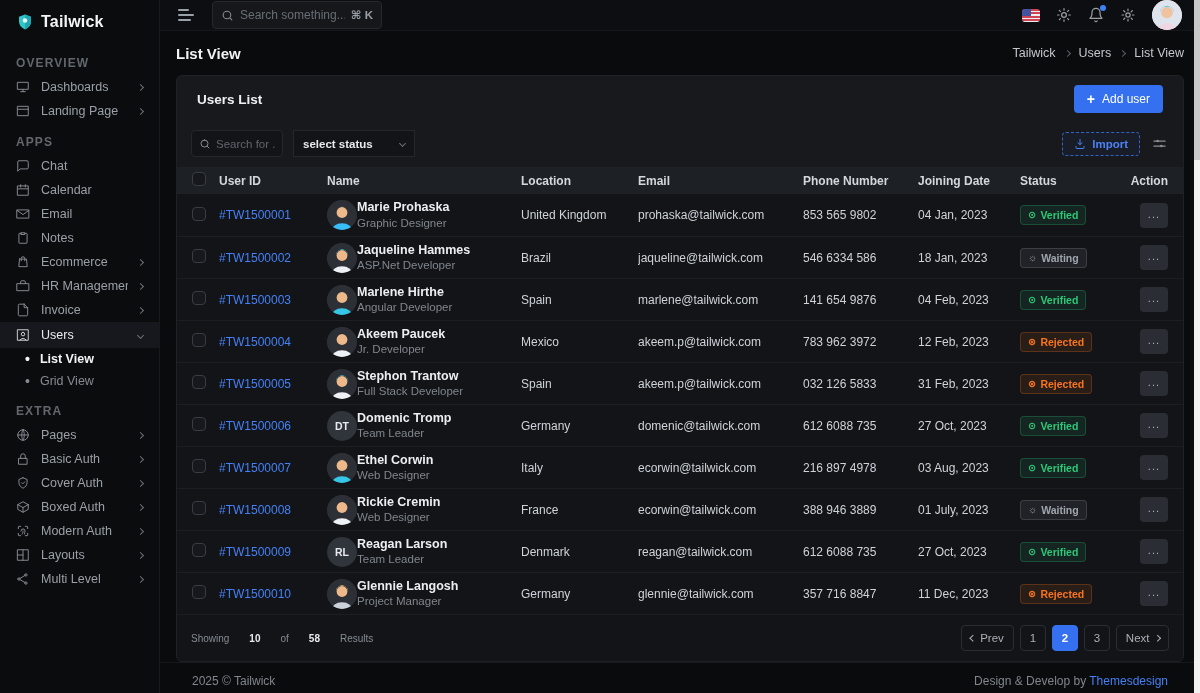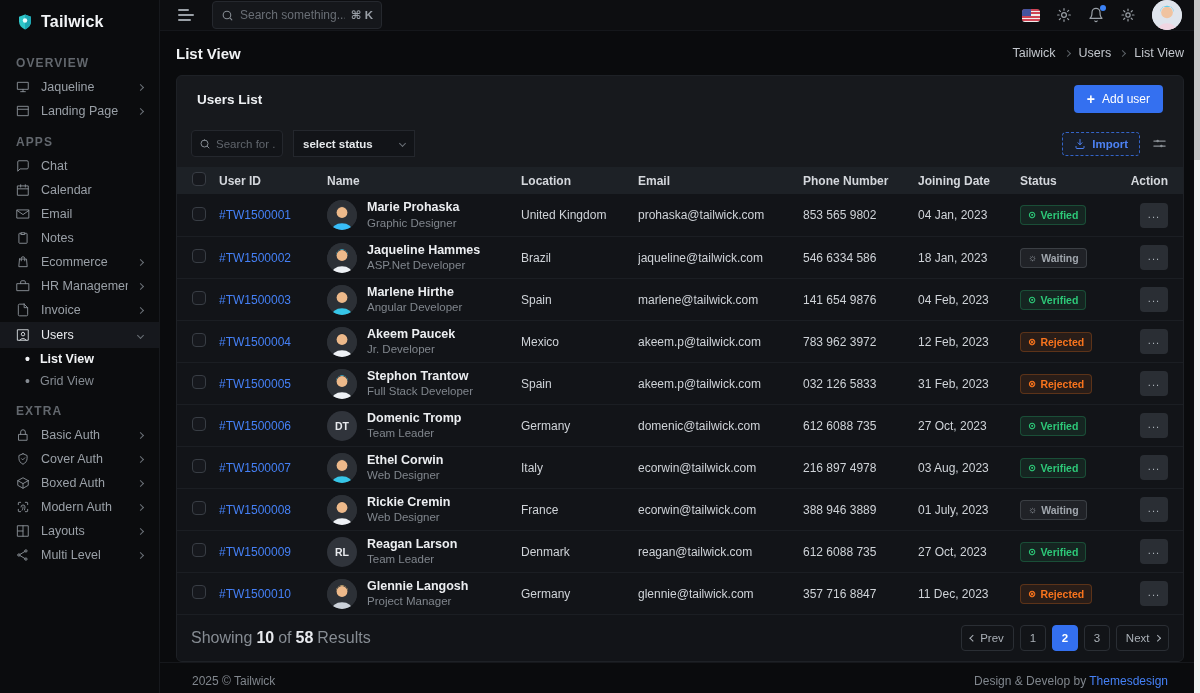--- a/index.html
+++ b/index.html
@@ -68,37 +68,37 @@
   .tgrid { display:grid; grid-template-columns:42px 108px 1fr 117px 165px 115px 102px 103px 60px; align-items:center; }
   .thead { background:#1d2126; height:27px; }
   .thead .th { color:#d4d7dc; font-size:12px; font-weight:bold; padding-right:6px; }
   .trow { border-top:1px solid #1b1e23; height:42px; }
   .trow:first-child { border-top:0; }
   .td,.th { overflow:hidden; white-space:nowrap; }
   .td { color:#cfd3d8; font-size:12px; padding-right:6px; }
   .c-check,.th.c-check { padding-left:15px; }
   .cbx { width:14px; height:14px; border:1px solid #383d44; border-radius:4px; background:#16181d; display:inline-block; cursor:pointer; }
   .uid { color:#4580f6; font-size:12px; text-decoration:none; cursor:pointer; }
-  .c-name { display:flex; align-items:flex-end; gap:10px; }
+  .c-name { display:flex; align-items:flex-end; gap:0; }
   .avatar { width:30px; height:30px; min-width:30px; border-radius:50%; background:#2c3036; overflow:hidden; display:flex; align-items:center; justify-content:center; }
   .avatar.ini { color:#e8eaee; font-size:10.5px; font-weight:bold; background:#30343b; }
   .nm { display:flex; flex-direction:column; line-height:1.25; }
   .nm b { color:#eceef1; font-size:12.5px; font-weight:bold; }
   .nm i { font-style:normal; color:#80868d; font-size:11.5px; }
   .badge { display:inline-flex; align-items:center; gap:4px; font-size:10.5px; font-weight:bold; padding:3px 7px; border-radius:4px; }
   .b-ic { font-size:10px; line-height:1; }
   .b-verified { color:#2dc878; background:rgba(45,200,120,.1); border:1px solid rgba(45,200,120,.25); }
   .b-waiting  { color:#a0a6ad; background:rgba(160,166,173,.1); border:1px solid rgba(160,166,173,.22); }
   .b-rejected { color:#f9741d; background:rgba(249,116,29,.1); border:1px solid rgba(249,116,29,.25); }
   .c-act { display:flex; justify-content:flex-end; padding-right:15px; }
   .act { background:#2a2e34; border:0; border-radius:4px; color:#aab0b7; font-size:11px; line-height:1; padding:6px 8px 8px; cursor:pointer; letter-spacing:1px; }
 
   
   .pag-row { display:flex; align-items:center; justify-content:space-between; background:#121418; border-top:1px solid #1b1e23; padding:10px 14px; }
-  .pag-sum { display:flex; gap:4px; font-size:16px; color:#868c93; }
+  .pag-sum { display:flex; gap:20px; font-size:10px; color:#868c93; }
   .pag-sum b { color:#e8eaee; }
   .pager { display:flex; gap:6px; align-items:center; }
   .pbtn { min-width:26px; height:26px; border:1px solid #2a2e34; background:transparent; border-radius:4px; color:#aab0b7; font-size:11.5px; font-family:inherit; display:flex; align-items:center; justify-content:center; gap:5px; padding:0 9px; cursor:pointer; }
   .pbtn.num { padding:0; }
   .pbtn.active { background:#3470f0; border-color:#3470f0; color:#fff; font-weight:bold; }
   .pbtn .chev { border-color:#aab0b7; width:4.5px; height:4.5px; }
 
   
   .footer { height:37px; border-top:1px solid #16181c; background:#0a0b0d; display:flex; align-items:center; justify-content:space-between; padding:0 32px; font-size:12px; color:#80868d; }
   .footer a { color:#4580f6; text-decoration:none; cursor:pointer; }
@@ -123,21 +123,21 @@
       <span class="logo-name">Tailwick</span>
     </div>
     <nav>
         <div class="side-sec">OVERVIEW</div>
         <div class="side-item">
       <span class="s-ic">
             <svg class="ic" width="14" height="14" viewBox="0 0 24 24" fill="none" stroke="currentColor" stroke-width="1.6" stroke-linecap="round" stroke-linejoin="round">
               <path d="M3 4h18v12H3zM8 20h8M12 16v4"></path>
             </svg>
           </span>
-      <span class="s-lb">Jaqueline</span>
+      <span class="s-lb">Dashboards</span>
       <span class="chev right"></span>
     </div>
         <div class="side-item">
       <span class="s-ic">
             <svg class="ic" width="14" height="14" viewBox="0 0 24 24" fill="none" stroke="currentColor" stroke-width="1.6" stroke-linecap="round" stroke-linejoin="round">
               <path d="M3 4h18v16H3zM3 9h18"></path>
             </svg>
           </span>
       <span class="s-lb">Landing Page</span>
       <span class="chev right"></span>
@@ -217,20 +217,29 @@
     </div>
         <div class="side-sub active">
         <span class="dot">•</span>
         <span>List View</span>
       </div>
         <div class="side-sub">
         <span class="dot">•</span>
         <span>Grid View</span>
       </div>
         <div class="side-sec">EXTRA</div>
+        <div class="side-item">
+      <span class="s-ic">
+            <svg class="ic" width="14" height="14" viewBox="0 0 24 24" fill="none" stroke="currentColor" stroke-width="1.6" stroke-linecap="round" stroke-linejoin="round">
+              <path d="M12 3a9 9 0 1 0 0 18 9 9 0 0 0 0-18zM3 12h18M12 3c3 3.6 3 14.4 0 18M12 3c-3 3.6-3 14.4 0 18"></path>
+            </svg>
+          </span>
+      <span class="s-lb">Pages</span>
+      <span class="chev right"></span>
+    </div>
         <div class="side-item">
       <span class="s-ic">
             <svg class="ic" width="14" height="14" viewBox="0 0 24 24" fill="none" stroke="currentColor" stroke-width="1.6" stroke-linecap="round" stroke-linejoin="round">
               <path d="M5 11h14v10H5zM8 11V7a4 4 0 0 1 8 0v4"></path>
             </svg>
           </span>
       <span class="s-lb">Basic Auth</span>
       <span class="chev right"></span>
     </div>
         <div class="side-item">

